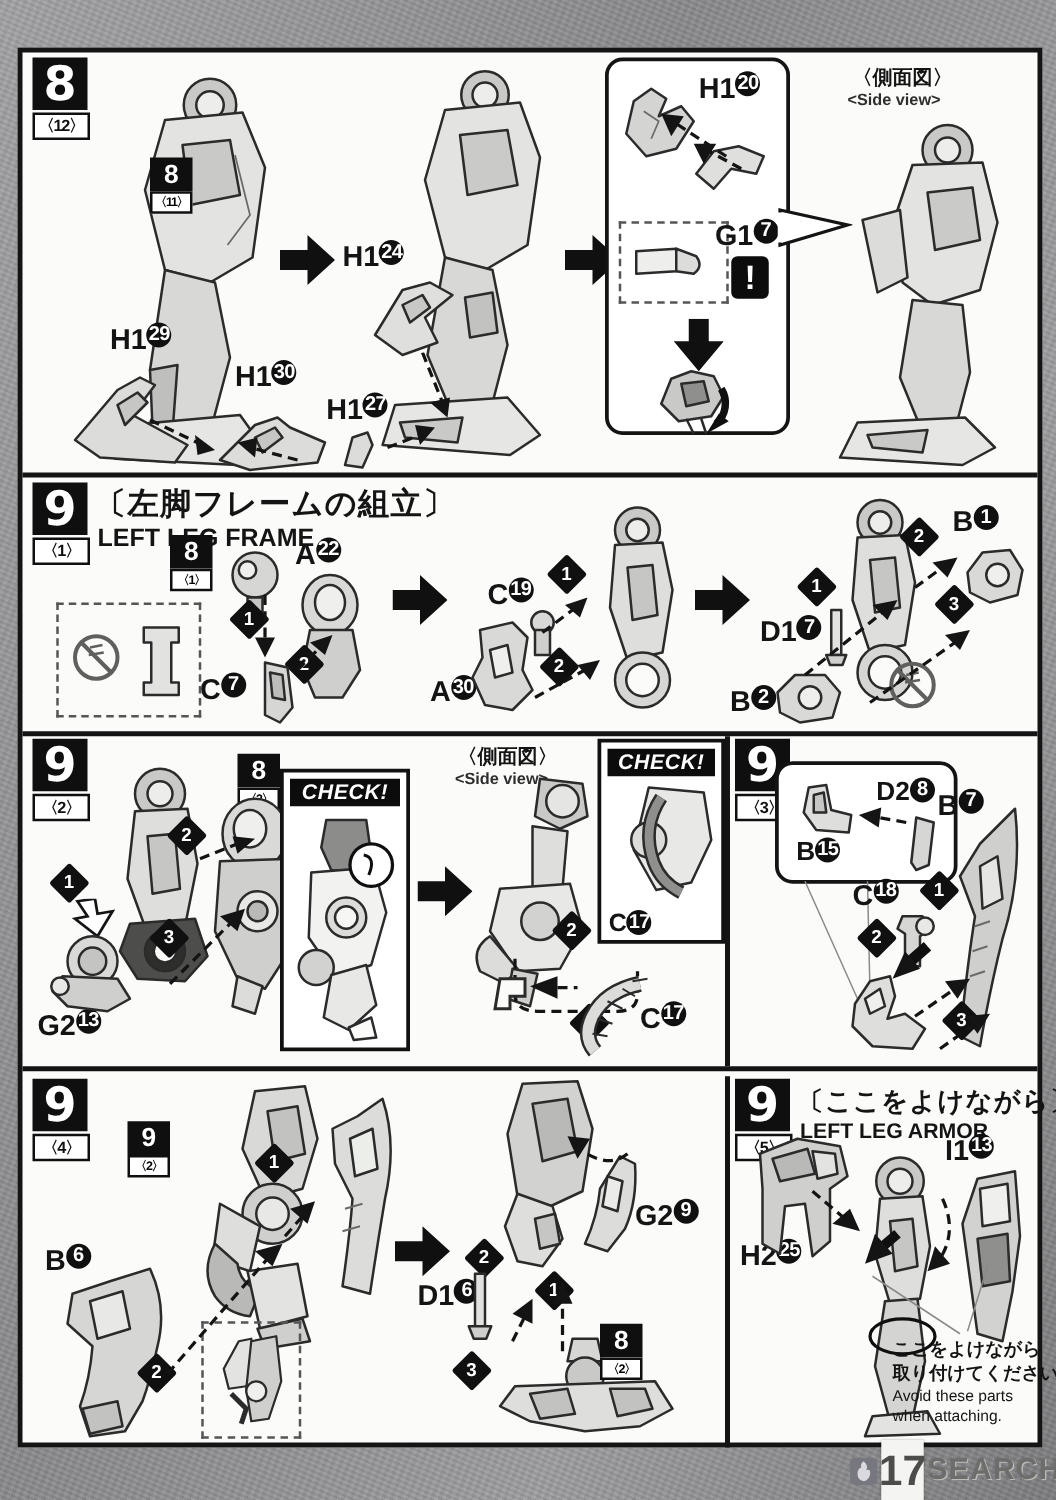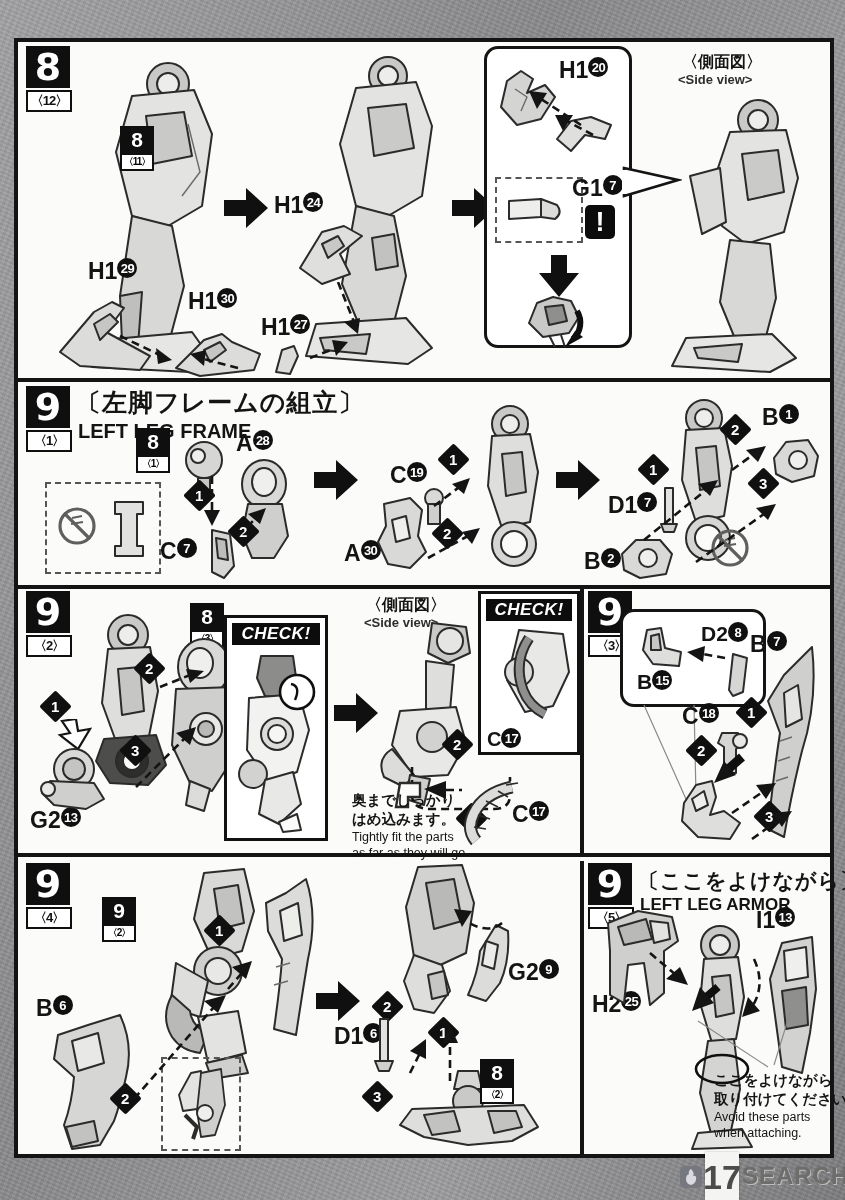--- a/index.html
+++ b/index.html
@@ -15,21 +15,21 @@
   .panel{position:absolute;top:0;height:100%;box-sizing:border-box}
   .bb{border-bottom:4px solid #141414}
   .br{border-right:4px solid #141414}
   .badge-wrap{position:absolute;width:46px;text-align:center}
   .badge{width:44px;height:42px;background:#0f0f0f;color:#fff;display:flex;align-items:center;justify-content:center;font-size:38px;font-weight:bold;line-height:1;font-family:"DejaVu Sans",sans-serif}
   .badge-sub{margin-top:2px;border:2px solid #0f0f0f;background:#fff;color:#111;font-size:13px;font-weight:bold;text-align:center;letter-spacing:-1px;padding:0 1px}
   .refw{position:absolute;text-align:center;width:34px}
   .ref{display:block;background:#0f0f0f;color:#fff;font-weight:bold;font-size:21px;line-height:1;padding:3px 0}
   .ref-sub{display:block;border:2px solid #0f0f0f;background:#fff;font-size:10px;font-weight:bold;letter-spacing:-1px}
   .plabel{position:absolute;display:flex;align-items:flex-start;gap:0;font-weight:bold;font-size:23px;color:#141414;white-space:nowrap}
-  .pc{display:inline-flex;min-width:20px;height:20px;border-radius:50%;background:#101010;color:#fff;font-size:13px;font-weight:bold;align-items:center;justify-content:center;letter-spacing:-0.5px}
+  .pc{display:inline-flex;min-width:20px;height:20px;border-radius:50%;background:#101010;color:#fff;font-size:16px;font-weight:bold;align-items:center;justify-content:center;letter-spacing:-0.5px}
   .dm{position:absolute;width:23px;height:23px;background:#101010;transform:rotate(45deg);display:flex;align-items:center;justify-content:center;border-radius:2px}
   .dm>span{transform:rotate(-45deg);color:#fff;font-weight:bold;font-size:15px;line-height:1}
   .title-jp{position:absolute;font-weight:bold;font-size:25px;color:#141414;letter-spacing:1px;white-space:nowrap}
   .title-en{position:absolute;font-weight:bold;font-size:20px;color:#141414;white-space:nowrap}
   .title-jp.small{font-size:21px}
   .title-en.small{font-size:17px}
   .sv-jp{position:absolute;font-weight:bold;font-size:16px;color:#141414;white-space:nowrap}
   .sv-en{position:absolute;font-weight:bold;font-size:13px;color:#2e2e2e;white-space:nowrap}
   .check-box{position:absolute;background:#fff;border:3px solid #111;box-sizing:border-box}
   .check-bar{margin:5px;background:#0c0c0c;color:#fff;font-weight:bold;font-style:italic;text-align:center;font-size:17px;letter-spacing:.5px;padding:1px 0;font-family:"Liberation Sans",sans-serif}
@@ -244,21 +244,21 @@
       </div>
       <svg class="ill" style="left:160px;top:56px" width="52" height="64" viewBox="0 0 52 64">
         <g stroke="#2b2b2b" stroke-width="2" stroke-linejoin="round">
           <circle cx="26" cy="22" r="18" fill="#d6d6d4"></circle>
             <circle cx="20" cy="18" r="7" fill="#efefed"></circle>
           <rect x="20" y="40" width="12" height="18" fill="#c6c6c4"></rect>
         </g>
       </svg>
       <div class="plabel" style="left:218px;top:48px">
         <span>A</span>
-        <span class="pc">28</span>
+        <span class="pc">22</span>
       </div>
       <svg class="ill" style="left:212px;top:76px" width="68" height="108" viewBox="0 0 68 108">
         <g stroke="#2b2b2b" stroke-width="2" stroke-linejoin="round">
           <ellipse cx="34" cy="26" rx="22" ry="24" fill="#d9d9d7"></ellipse>
           <ellipse cx="34" cy="24" rx="12" ry="14" fill="#efefed"></ellipse>
           <path d="M18 46 L52 46 L58 78 L44 100 L22 100 L12 76 Z" fill="#cfcfcd"></path>
         </g>
       </svg>
       <div class="dm" style="left:170px;top:102px">
           <span>1</span>
@@ -498,26 +498,20 @@
         <div class="dm" style="left:428px;top:144px">
             <span>2</span>
           </div>
 
         <svg class="ov" style="left:348px;top:168px" width="185" height="92">
           <path class="dashline" d="M46 10 L46 38 Q46 52 64 52 L128 52 Q144 52 144 38 L144 20"></path>
           <path d="M34 26 L54 26 L54 40 L42 40 L42 50 L30 50 Z" fill="#fbfbf9" stroke="#2b2b2b" stroke-width="2.4"></path>
           <polygon class="ah" points="58,32 80,24 80,42"></polygon>
           <line class="dashline" x1="80" y1="33" x2="96" y2="33"></line>
         </svg>
-        <div class="note" style="left:334px;top:202px">
-          <div class="jp">奥までしっかり</div>
-          <div class="jp">はめ込みます。</div>
-          <div class="en">Tightly fit the parts</div>
-          <div class="en">as far as they will go.</div>
-        </div>
         <div class="dm" style="left:442px;top:218px">
             <span>1</span>
           </div>
         <div class="plabel" style="left:494px;top:212px">
           <span>C</span>
           <span class="pc">17</span>
         </div>
         <svg class="ill" style="left:436px;top:190px" width="70" height="68" viewBox="0 0 70 68">
           <path d="M58 8 Q30 14 20 34 Q12 50 22 62" fill="none" stroke="#2b2b2b" stroke-width="13"></path>
           <path d="M58 8 Q30 14 20 34 Q12 50 22 62" fill="none" stroke="#dcdcda" stroke-width="9"></path>

